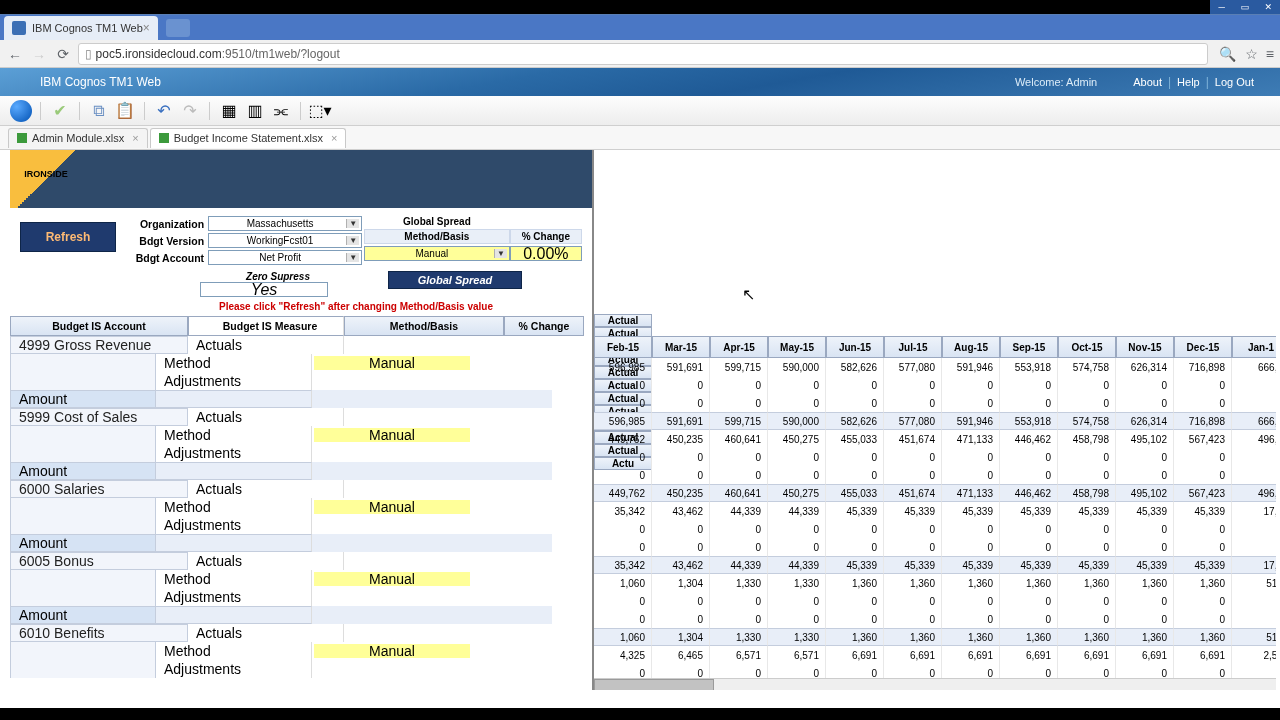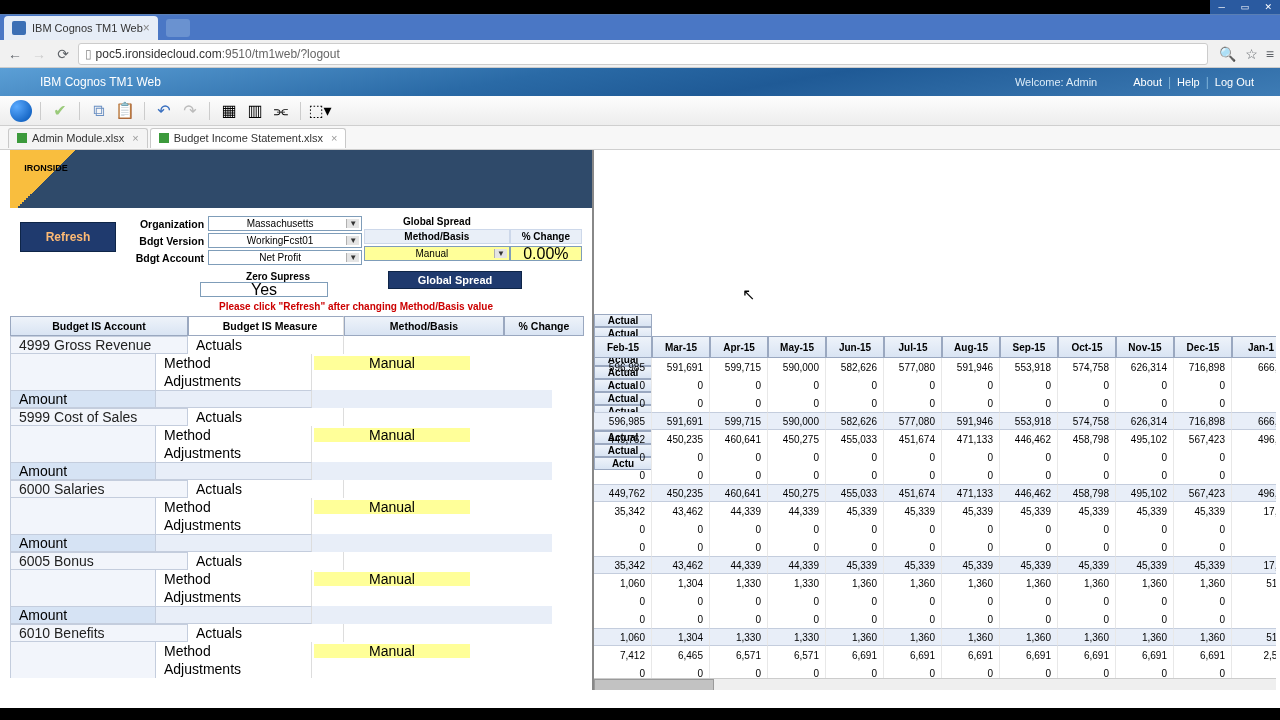--- a/index.html
+++ b/index.html
@@ -44,36 +44,36 @@
 .stab .grn { width:10px; height:10px; background:#3c9a3c; margin-right:5px; }
 .stab .xx { margin-left:8px; color:#999; cursor:pointer; font-size:11px; }
 
 
 .ws { position:absolute; top:135px; left:10px; right:4px; bottom:18px; background:#fff; display:flex; }
 .leftpane { width:584px; border-right:2px solid #888; display:flex; flex-direction:column; }
 .rightpane { flex:1; overflow:hidden; position:relative; }
 
 
 .banner { height:58px; background:#2f4a6a; display:flex; align-items:center; padding-left:0; flex-shrink:0;}
-.ironside { width:72px; height:58px; background:linear-gradient(135deg,#f9be3e 50%,#2f4a6a 50%); display:flex; align-items:flex-start; justify-content:center; padding-top:13px; font-size:9px; font-weight:700; color:#000; }
+.ironside { width:72px; height:58px; background:linear-gradient(135deg,#f9be3e 50%,#2f4a6a 50%); display:flex; align-items:flex-start; justify-content:center; padding-top:19px; font-size:9px; font-weight:700; color:#000; }
 .banner-title { color:#fff; font-size:26px; font-weight:400; margin-left:15px; }
 
 
 .ctrl-area { padding:8px 10px 4px 10px; font-size:10.5px; flex-shrink:0;}
 .ctrl-row { display:flex; align-items:center; margin-bottom:2px; }
 .btn-refresh { width:96px; height:30px; background:#1f3a6e; color:#fdba74; font-weight:700; font-size:12px; display:flex; align-items:center; justify-content:center; border:1px solid #0e2548; cursor:pointer; }
 .btn-spread { width:134px; height:18px; background:#1f3a6e; color:#fff; font-weight:700; font-size:11px; display:flex; align-items:center; justify-content:center; border:1px solid #0e2548; cursor:pointer; }
 .sel-label { font-weight:700; color:#000; text-align:right; padding-right:4px; }
 .sel { height:15px; background:#fff; border:1px solid #7f9db9; font-size:10px; display:flex; align-items:center; justify-content:center; position:relative; padding:0 14px 0 4px; }
 .sel::after { content:"▼"; position:absolute; right:2px; font-size:8px; color:#333; background:#e4e4e4; padding:0 2px; border-left:1px solid #b0b0b0; }
 .static-box { height:15px; background:#fff; border:1px solid #7f9db9; font-size:16px; display:flex; align-items:center; justify-content:center;}
 .yel { background:#ffff99 !important; }
 .hdr-sm { font-weight:700; text-align:center; font-size:10px; }
 .note-red { color:#c00; font-weight:700; font-size:10px; text-align:center; }
-.zero-supress-row { display:flex; margin-top:4px; justify-content:space-between; padding-left:180px; padding-right:60px;}
+.zero-supress-row { display:flex; margin-top:4px; justify-content:space-between; padding-left:180px; padding-right:60px;font-style:italic;}
 .zs-box { width:156px; text-align:center; }
 
 
 .gridhdr { display:flex; height:20px; font-size:10.5px; font-weight:700; flex-shrink:0;}
 .gh { border:1px solid #9aa8c0; background:linear-gradient(#eef3fa,#d9e4f3); display:flex; align-items:center; justify-content:center; }
 .gh.acct { width:178px; }
 .gh.meas { width:156px; }
 .gh.mb { width:160px; }
 .gh.chg { width:80px; }
 
@@ -618,21 +618,21 @@
               <div class="rdcell">1,360</div>
               <div class="rdcell">1,360</div>
               <div class="rdcell">1,360</div>
               <div class="rdcell">1,360</div>
               <div class="rdcell">1,360</div>
               <div class="rdcell">1,360</div>
               <div class="rdcell">1,360</div>
               <div class="rdcell">518</div>
             </div>
             <div class="rdata-row">
-              <div class="rdcell">7,412</div>
+              <div class="rdcell">4,325</div>
               <div class="rdcell">6,465</div>
               <div class="rdcell">6,571</div>
               <div class="rdcell">6,571</div>
               <div class="rdcell">6,691</div>
               <div class="rdcell">6,691</div>
               <div class="rdcell">6,691</div>
               <div class="rdcell">6,691</div>
               <div class="rdcell">6,691</div>
               <div class="rdcell">6,691</div>
               <div class="rdcell">6,691</div>

